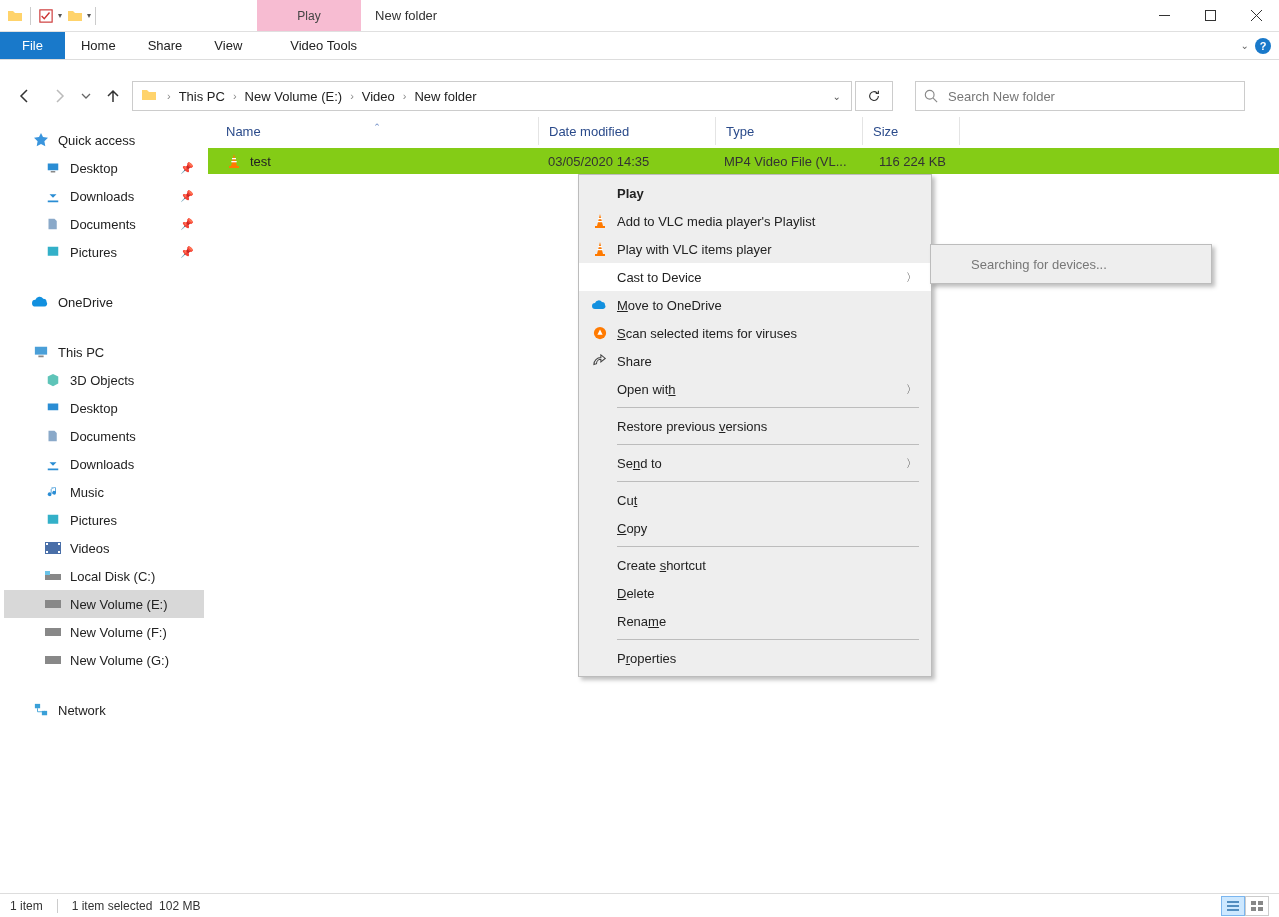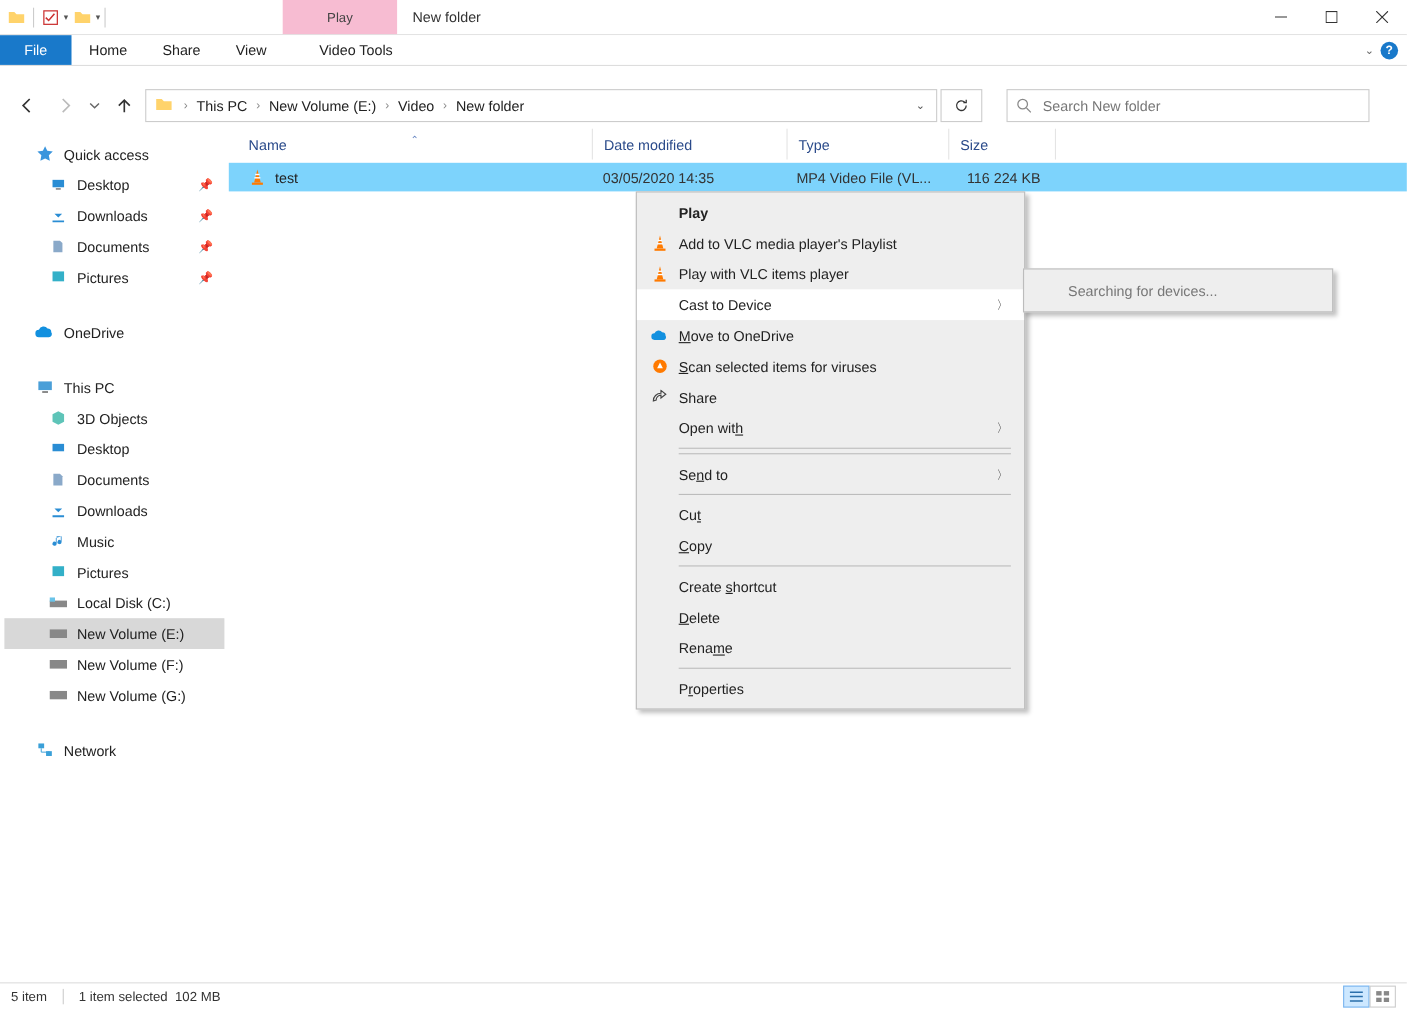--- a/index.html
+++ b/index.html
@@ -58,21 +58,21 @@
   .content { flex:1; display:flex; flex-direction:column; }
   .col-headers { display:flex; height: 34px; align-items:center; border-bottom: 0px; padding-left: 8px; color:#2a4a8a; }
   .col-headers .col { padding: 0 10px; border-right: 0px; position:relative; }
   .col-name { width: 322px; }
   .col-date { width: 176px; }
   .col-type { width: 146px; }
   .col-size { width: 96px; text-align:left; }
   .col-sort { position:absolute; top:-2px; left:50%; transform:translateX(-50%); font-size:9px; color:#6a89c4; }
   .col-divider { width:1px; height: 28px; background:#e4e4e4; }
 
-  .file-row { display:flex; height:26px; align-items:center; padding-left:8px; background:#7dd3fc; }
+  .file-row { display:flex; height:26px; align-items:center; padding-left:8px; background:#84cc16; }
   .file-row .cell { padding: 0 10px; }
   .cell-name { width:322px; display:flex; align-items:center; gap:8px; }
   .cell-date { width:176px; color:#333; }
   .cell-type { width:146px; color:#333; white-space:nowrap; overflow:hidden; }
   .cell-size { width:96px; color:#333; text-align:right; }
 
   .vlc-cone { width:16px; height:16px; display:inline-block; }
 
   
   .context-menu { position:absolute; left: 578px; top: 174px; width: 354px; background:#eee; border:1px solid #bcbcbc; box-shadow: 3px 3px 4px rgba(0,0,0,.25); padding: 4px 0; }
@@ -357,20 +357,32 @@
       <div class="tree-item indent2">
         <span class="tree-icon">
             <svg viewBox="0 0 16 16" width="16" height="12">
               <rect x="1" y="1" width="14" height="12" class="ico-pic"></rect>
             </svg>
           </span>
         <span>Pictures</span>
       </div>
       <div class="tree-item indent2">
         <span class="tree-icon">
+            <svg viewBox="0 0 16 12" width="16" height="12">
+              <rect x="0" y="0" width="16" height="12" fill="#4a6fa8"></rect>
+              <rect x="1" y="1" width="2" height="2" fill="#fff"></rect>
+              <rect x="1" y="9" width="2" height="2" fill="#fff"></rect>
+              <rect x="13" y="1" width="2" height="2" fill="#fff"></rect>
+              <rect x="13" y="9" width="2" height="2" fill="#fff"></rect>
+            </svg>
+          </span>
+        <span>Videos</span>
+      </div>
+      <div class="tree-item indent2">
+        <span class="tree-icon">
             <svg viewBox="0 0 16 10" width="16" height="10">
               <rect x="0" y="3" width="16" height="6" class="ico-drive"></rect>
               <rect x="0" y="0" width="5" height="4" fill="#6ac3e8"></rect>
             </svg>
           </span>
         <span>Local Disk (C:)</span>
       </div>
       <div class="tree-item indent2 selected">
         <span class="tree-icon">
             <svg viewBox="0 0 16 8" width="16" height="8">
@@ -501,20 +513,24 @@
         </svg>
       </span>
     <span class="cm-label">Share</span>
   </div>
   <div class="cm-item">
     <span class="cm-icon"></span>
       <span class="cm-label">Open wit<u>h</u></span>
     <span class="cm-arrow">〉</span>
   </div>
   <div class="cm-sep"></div>
+  <div class="cm-item">
+    <span class="cm-icon"></span>
+      <span class="cm-label">Restore previous <u>v</u>ersions</span>
+  </div>
   <div class="cm-sep"></div>
   <div class="cm-item">
     <span class="cm-icon"></span>
       <span class="cm-label">Se<u>n</u>d to</span>
     <span class="cm-arrow">〉</span>
   </div>
   <div class="cm-sep"></div>
   <div class="cm-item">
       <span class="cm-icon"></span>
       <span class="cm-label">Cu<u>t</u></span>
@@ -541,21 +557,21 @@
       <span class="cm-icon"></span>
       <span class="cm-label">P<u>r</u>operties</span>
     </div>
 </div>
 
 <div class="submenu">
   <span>Searching for devices...</span>
 </div>
 
 <div class="status-bar">
-  <span>5 item</span>
+  <span>1 item</span>
   <span class="status-sep"></span>
   <span>
     <span>1 item selected</span>&nbsp;&nbsp;<span>102 MB</span>
   </span>
   <div class="status-right">
     <div class="view-toggle active">
       <svg width="12" height="10" viewBox="0 0 12 10">
           <path d="M0 1h12M0 5h12M0 9h12" stroke="#2a6fab" stroke-width="1.4"></path>
         </svg>
     </div>

